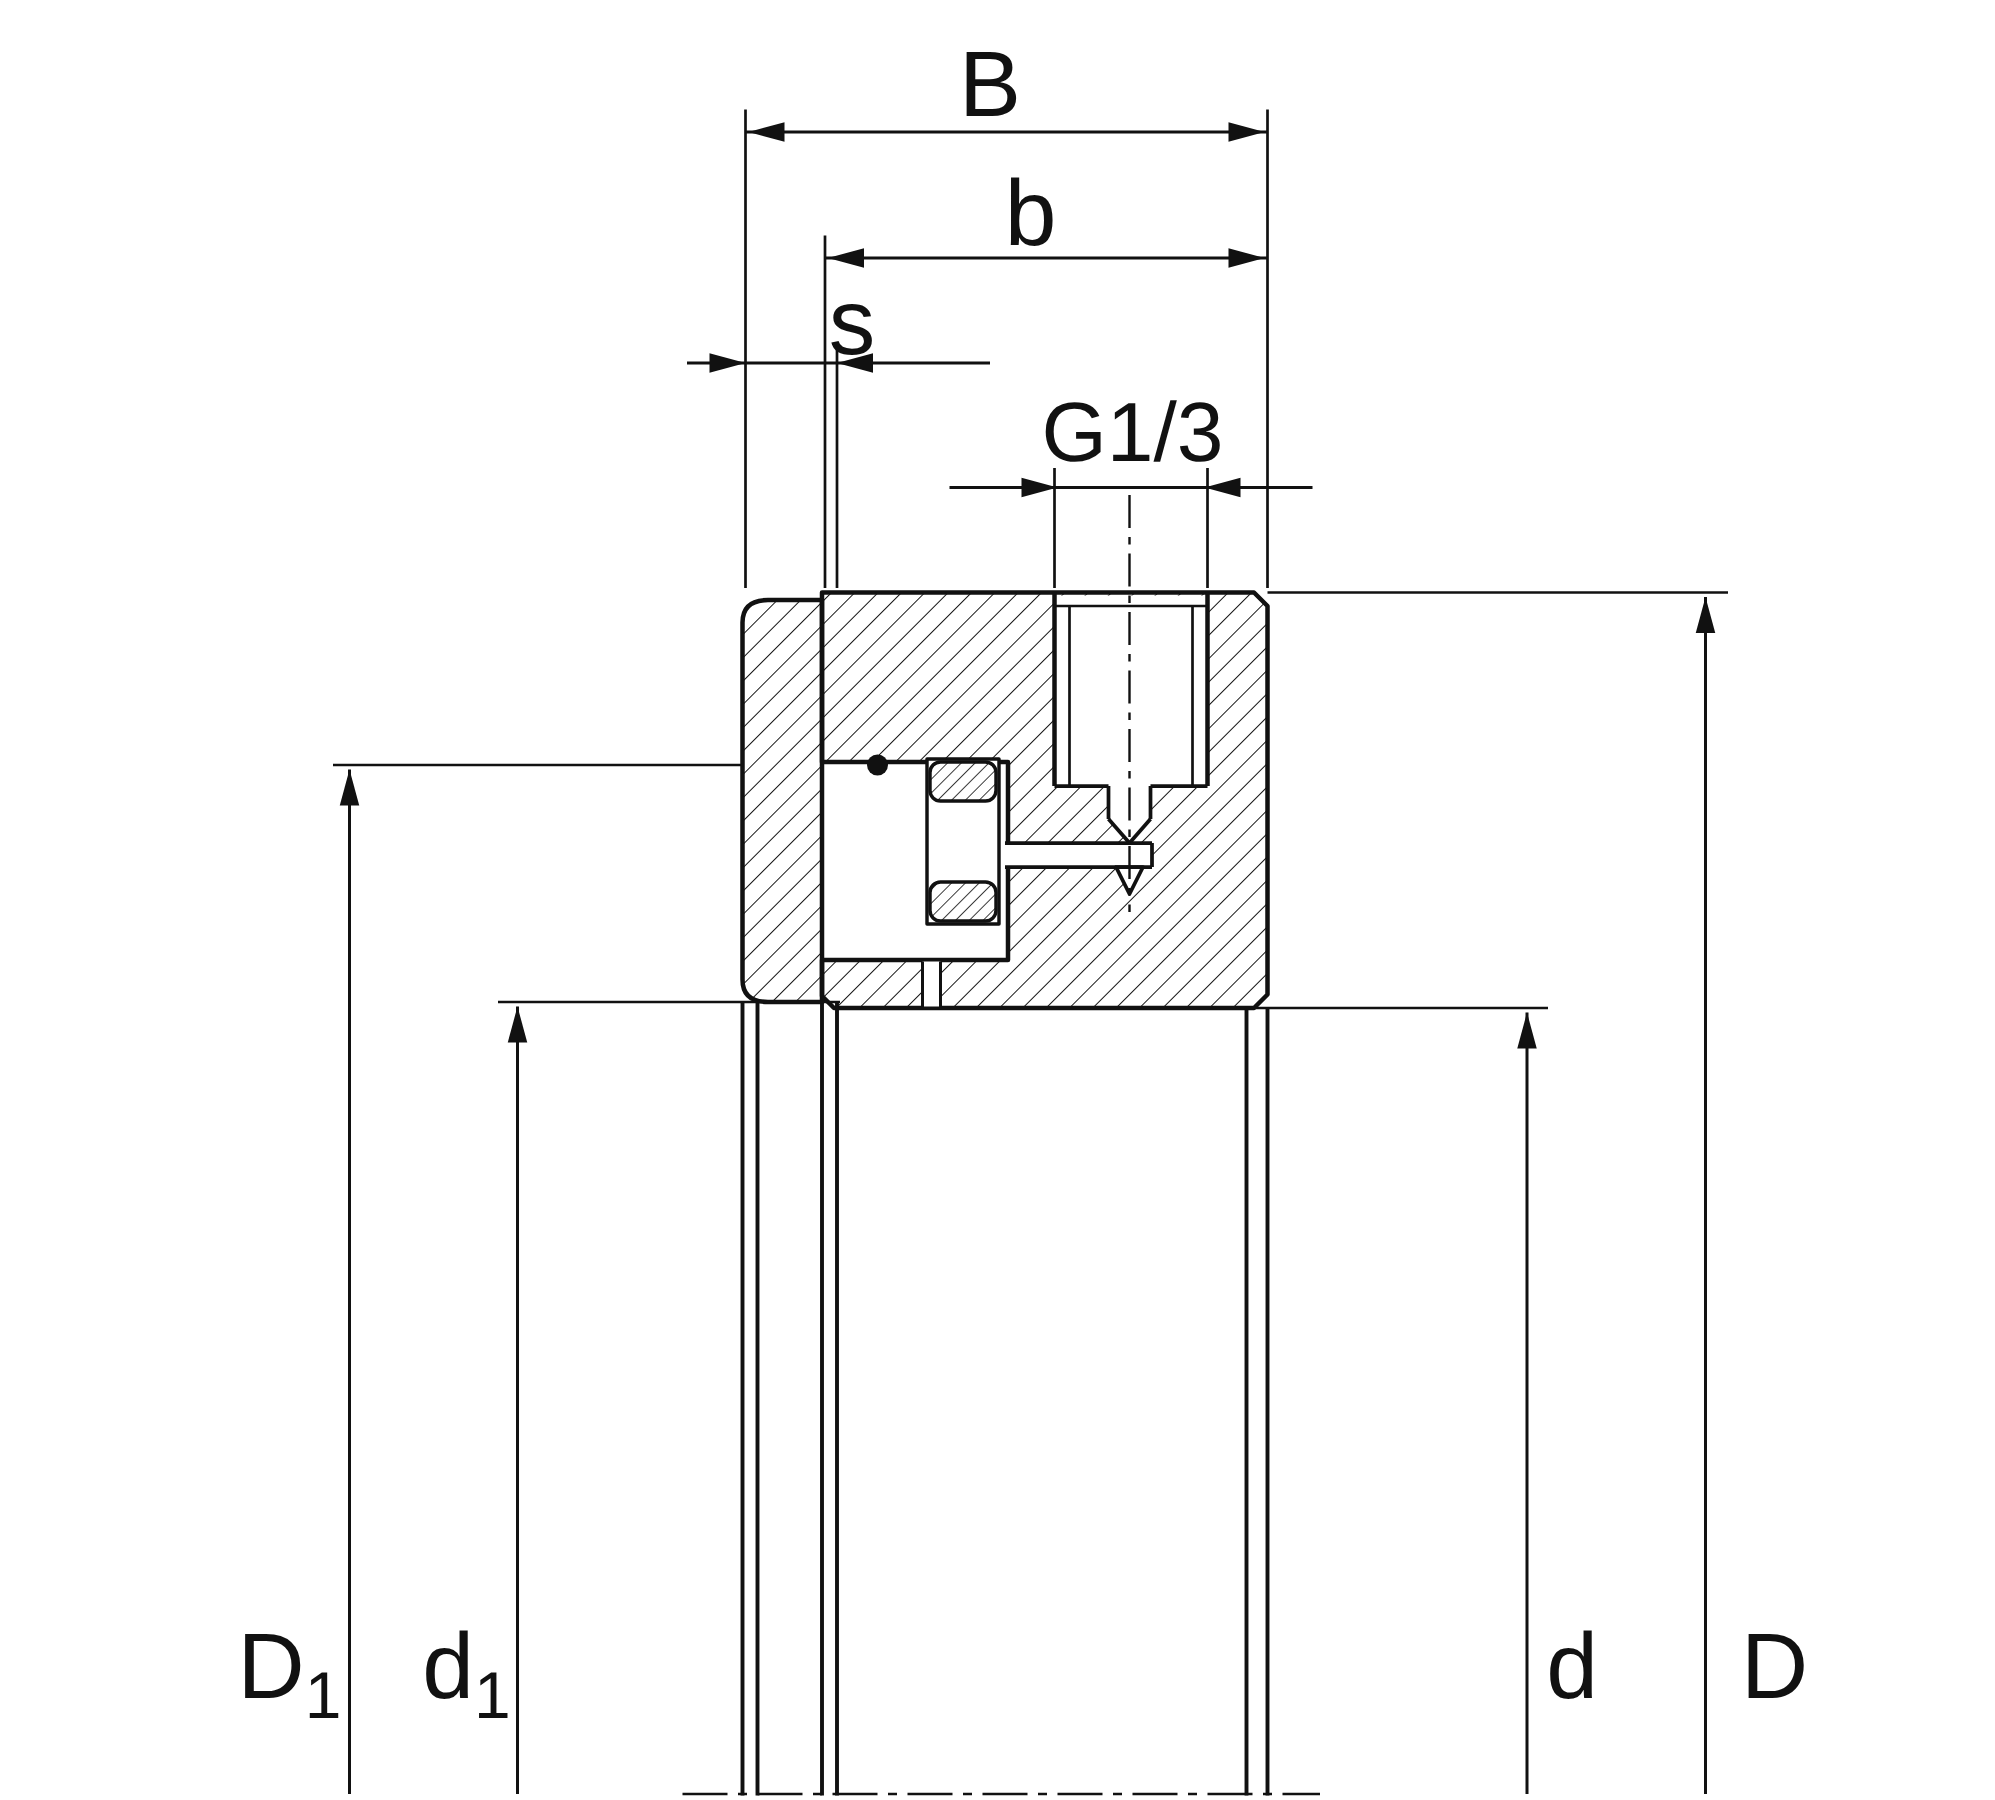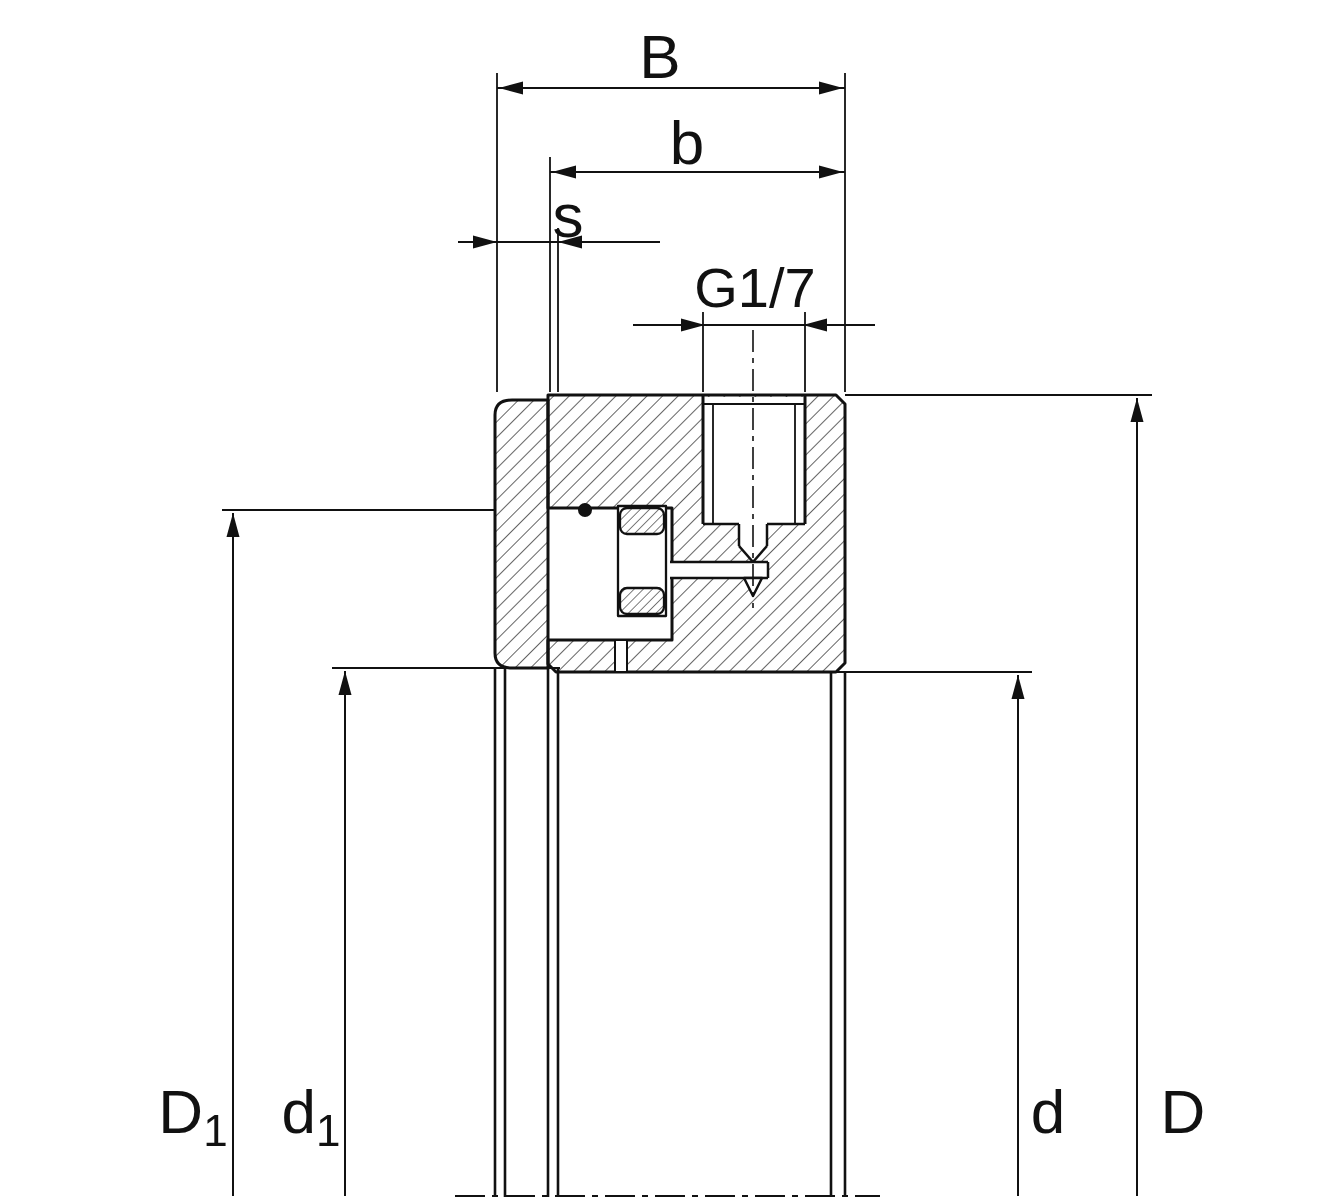--- a/index.html
+++ b/index.html
@@ -141,21 +141,21 @@
   <div class="dim-label" style="left:660px; top:57px">
     <span>B</span>
   </div>
   <div class="dim-label" style="left:687px; top:143px">
     <span>b</span>
   </div>
   <div class="dim-label" style="left:568px; top:216px">
     <span>s</span>
   </div>
   <div class="dim-label small" style="left:755px; top:288px">
-    <span>G1/7</span>
+    <span>G1/3</span>
   </div>
   <div class="dim-label" style="left:193px; top:1112px">
     <span>D</span><span class="sub">1</span>
   </div>
   <div class="dim-label" style="left:311px; top:1112px">
     <span>d</span><span class="sub">1</span>
   </div>
   <div class="dim-label" style="left:1048px; top:1112px">
     <span>d</span>
   </div>

